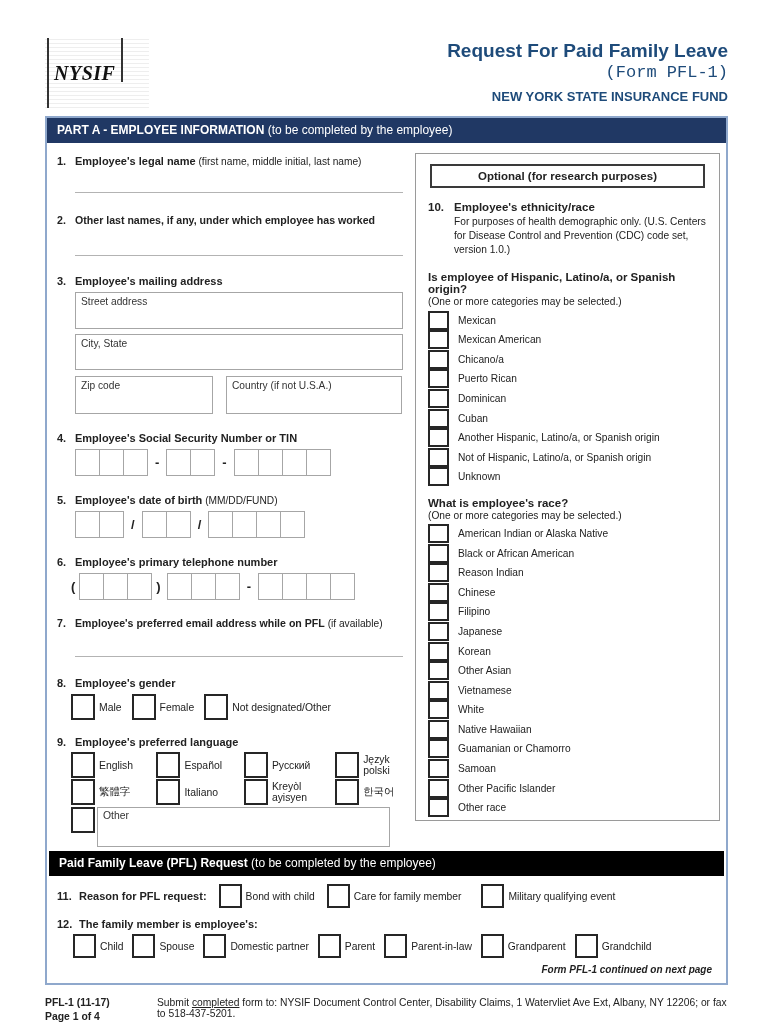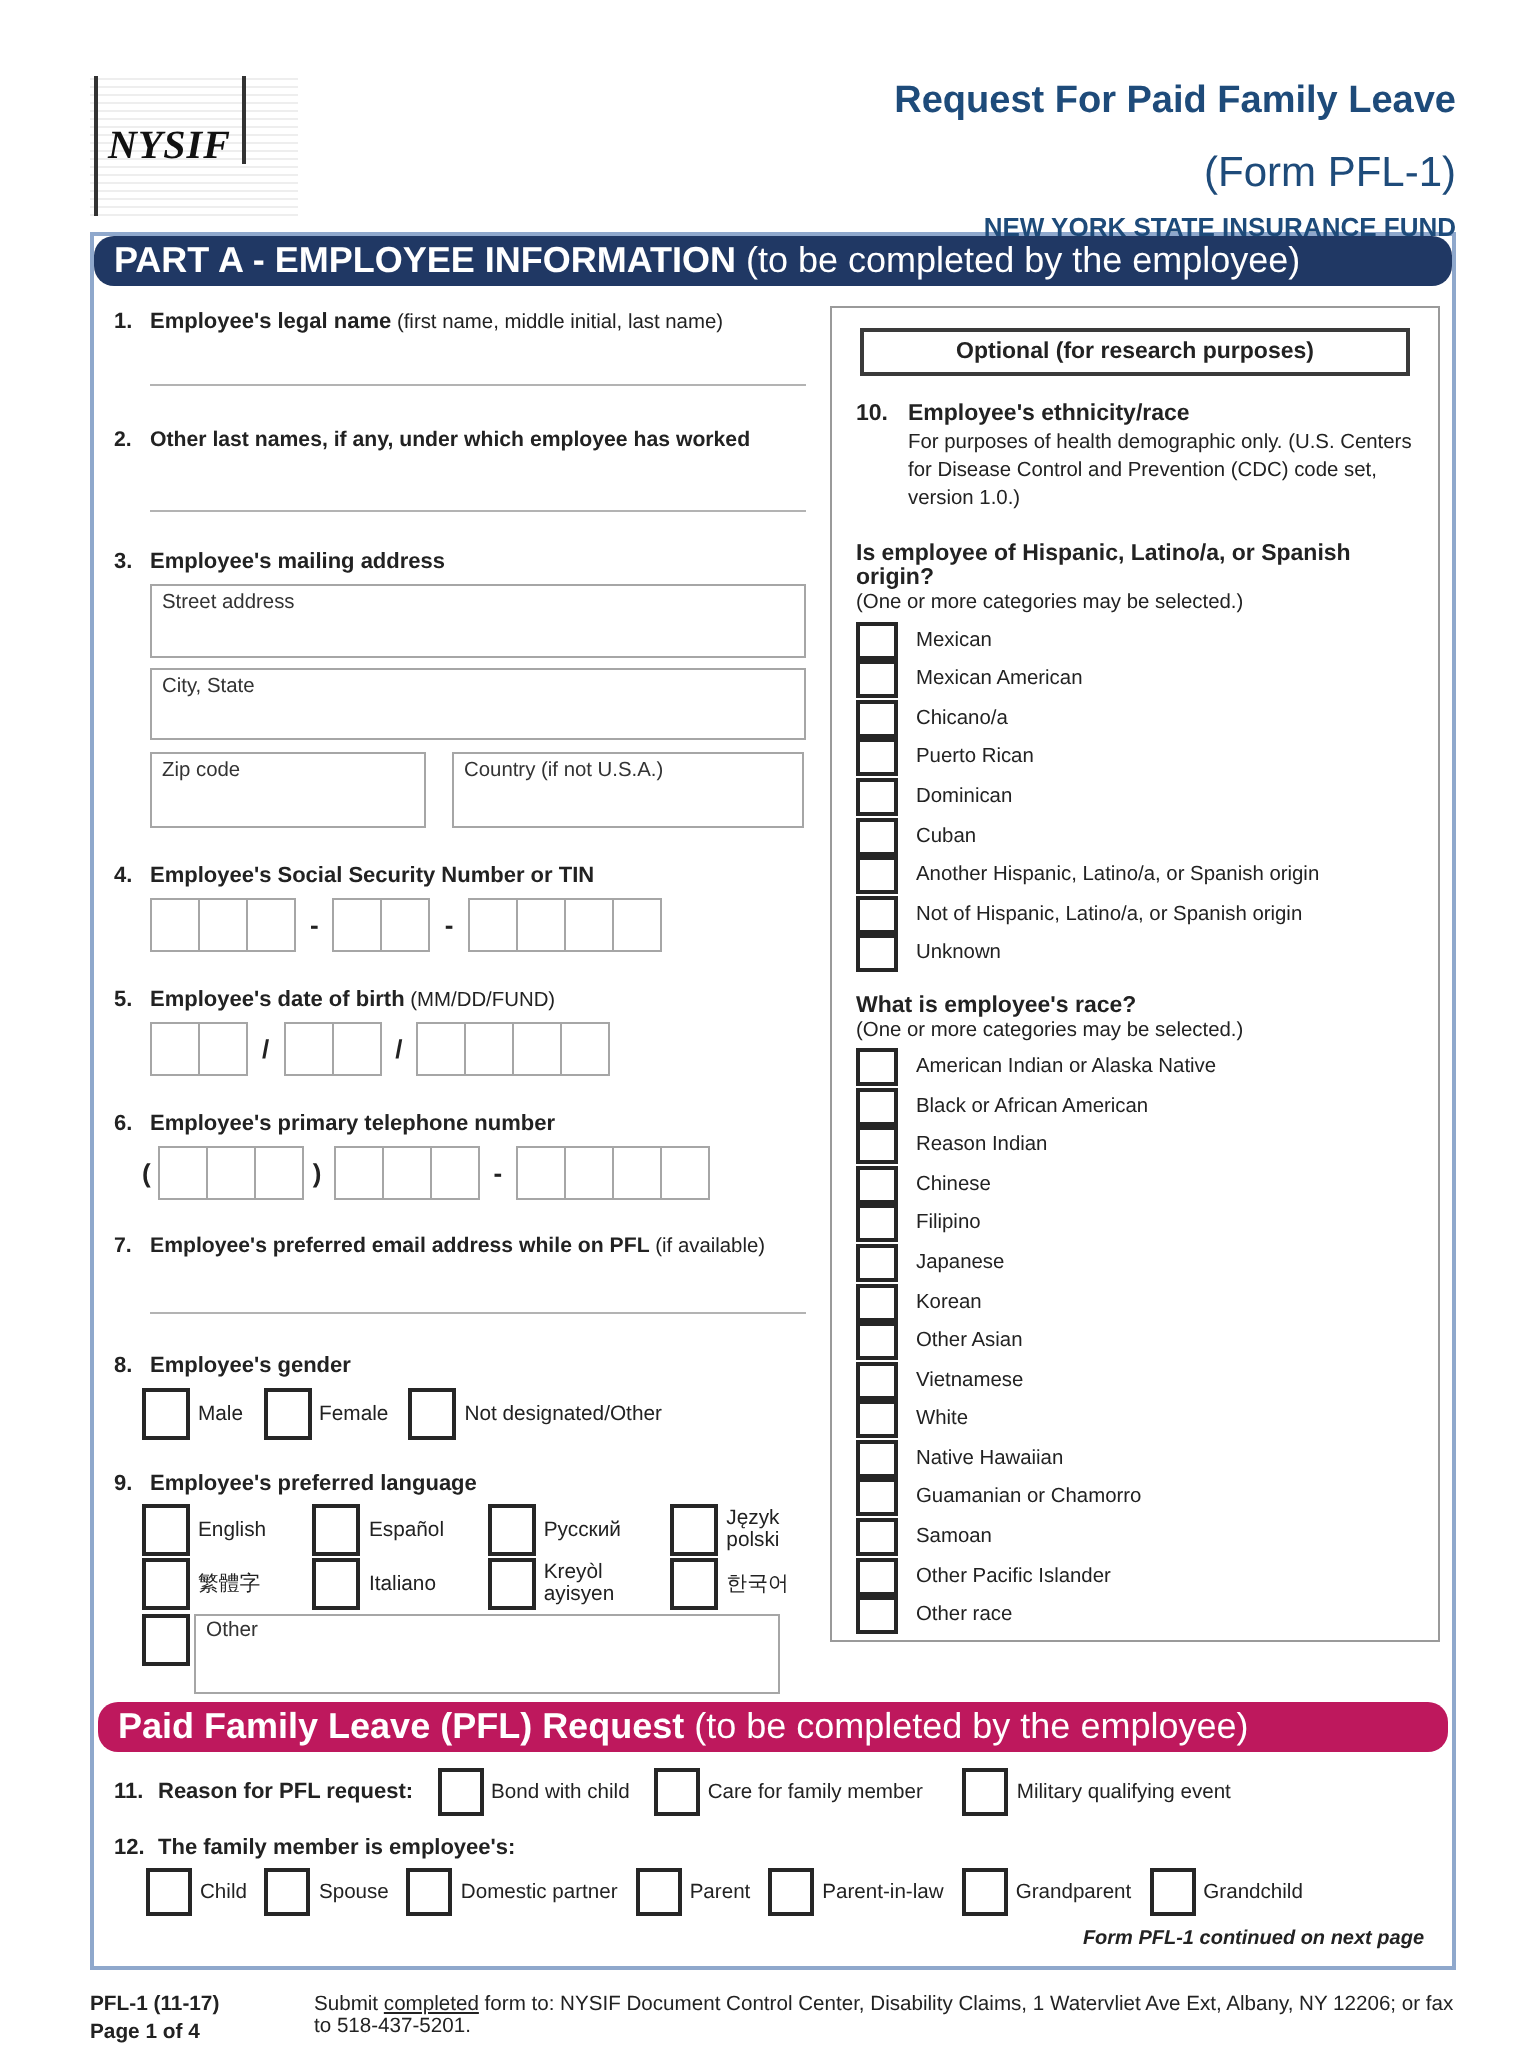--- a/index.html
+++ b/index.html
@@ -8,29 +8,29 @@
 
   
   .header { display:flex; justify-content:space-between; align-items:flex-start; height:74px; }
   .logo { width:104px; height:70px; position:relative; display:flex; align-items:center;
           background-image:repeating-linear-gradient(0deg, #eee 0 1px, #fff 1px 4px); }
   .logo:before { content:""; position:absolute; left:2px; top:0; bottom:0; width:2px; background:#333; }
   .logo:after  { content:""; position:absolute; left:76px; top:0; bottom:26px; width:2px; background:#333; }
   .logo-text { font-family:"Liberation Serif", serif; font-style:italic; font-weight:bold; font-size:20px; color:#111; padding-left:9px; letter-spacing:.5px; }
   .titles { text-align:right; color:#1E4B7A; padding-top:2px; }
   .title-main { font-size:19px; font-weight:bold;text-align:right; }
-  .title-form { font-size:21px; margin-top:13px; }
+  .title-form { font-size:17px; margin-top:1px;font-family:Liberation Mono, monospace; }
   .title-org  { font-size:13px; font-weight:bold; margin-top:7px; }
 
   
   .form-box { margin-top:4px; border:2px solid #8FA8CC; background:#fff; }
-  .bar { height:25px; line-height:25px; padding-left:10px; color:#fff; font-size:18px;border-radius:10px; }
+  .bar { height:25px; line-height:25px; padding-left:10px; color:#fff; font-size:12px; }
   .bar b { font-weight:bold; }
   .bar-navy { background:#203864; }
-  .bar-blue { background:#be185d; margin:0 2px; }
+  .bar-blue { background:#000000; margin:0 2px; }
 
   .content { display:flex; padding:10px 6px 4px 10px; min-height:676px; }
   .left-col { width:352px; }
   .right-col { width:316px; margin-left:6px; border:1px solid #9a9a9a; padding:8px 10px 6px 12px; height:668px; }
 
   .q-line { font-size:11px; font-weight:bold; }
   .q-num { display:inline-block; width:18px; font-weight:bold; }
   .q-num-w { display:inline-block; width:26px; font-weight:bold; }
   .hint { font-weight:normal; font-size:10.2px; }
   .nowrap { white-space:nowrap; }

